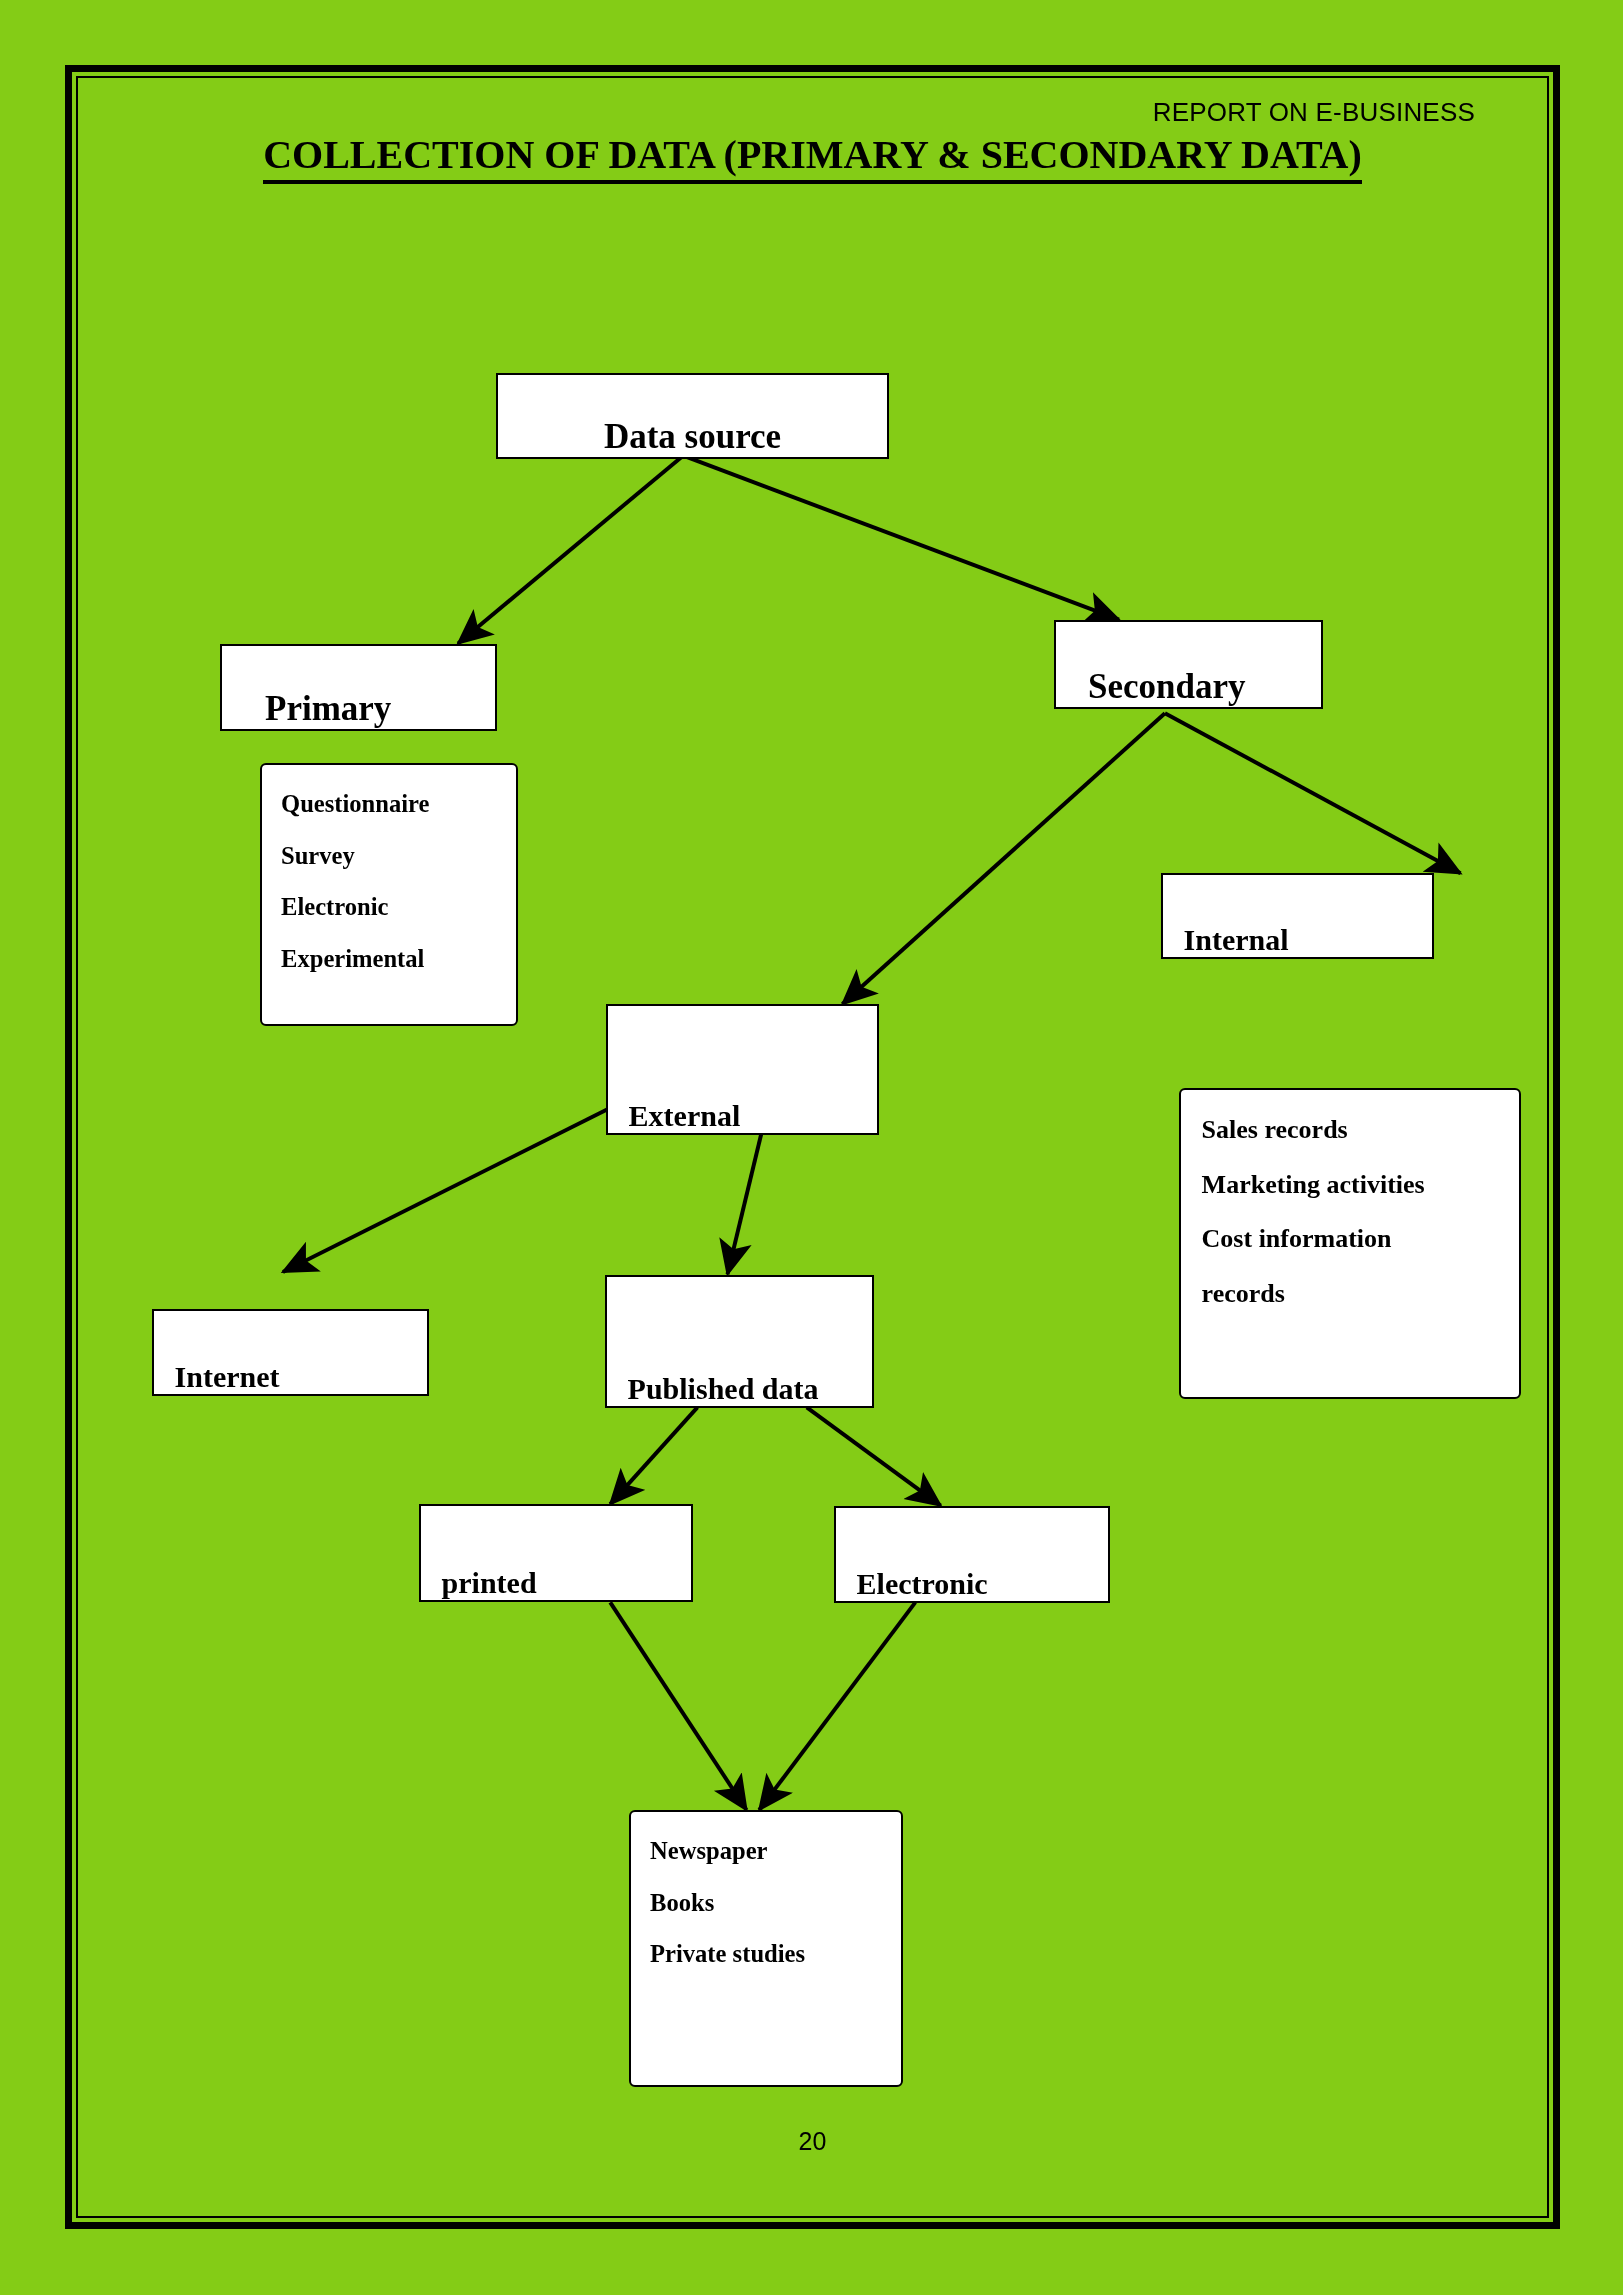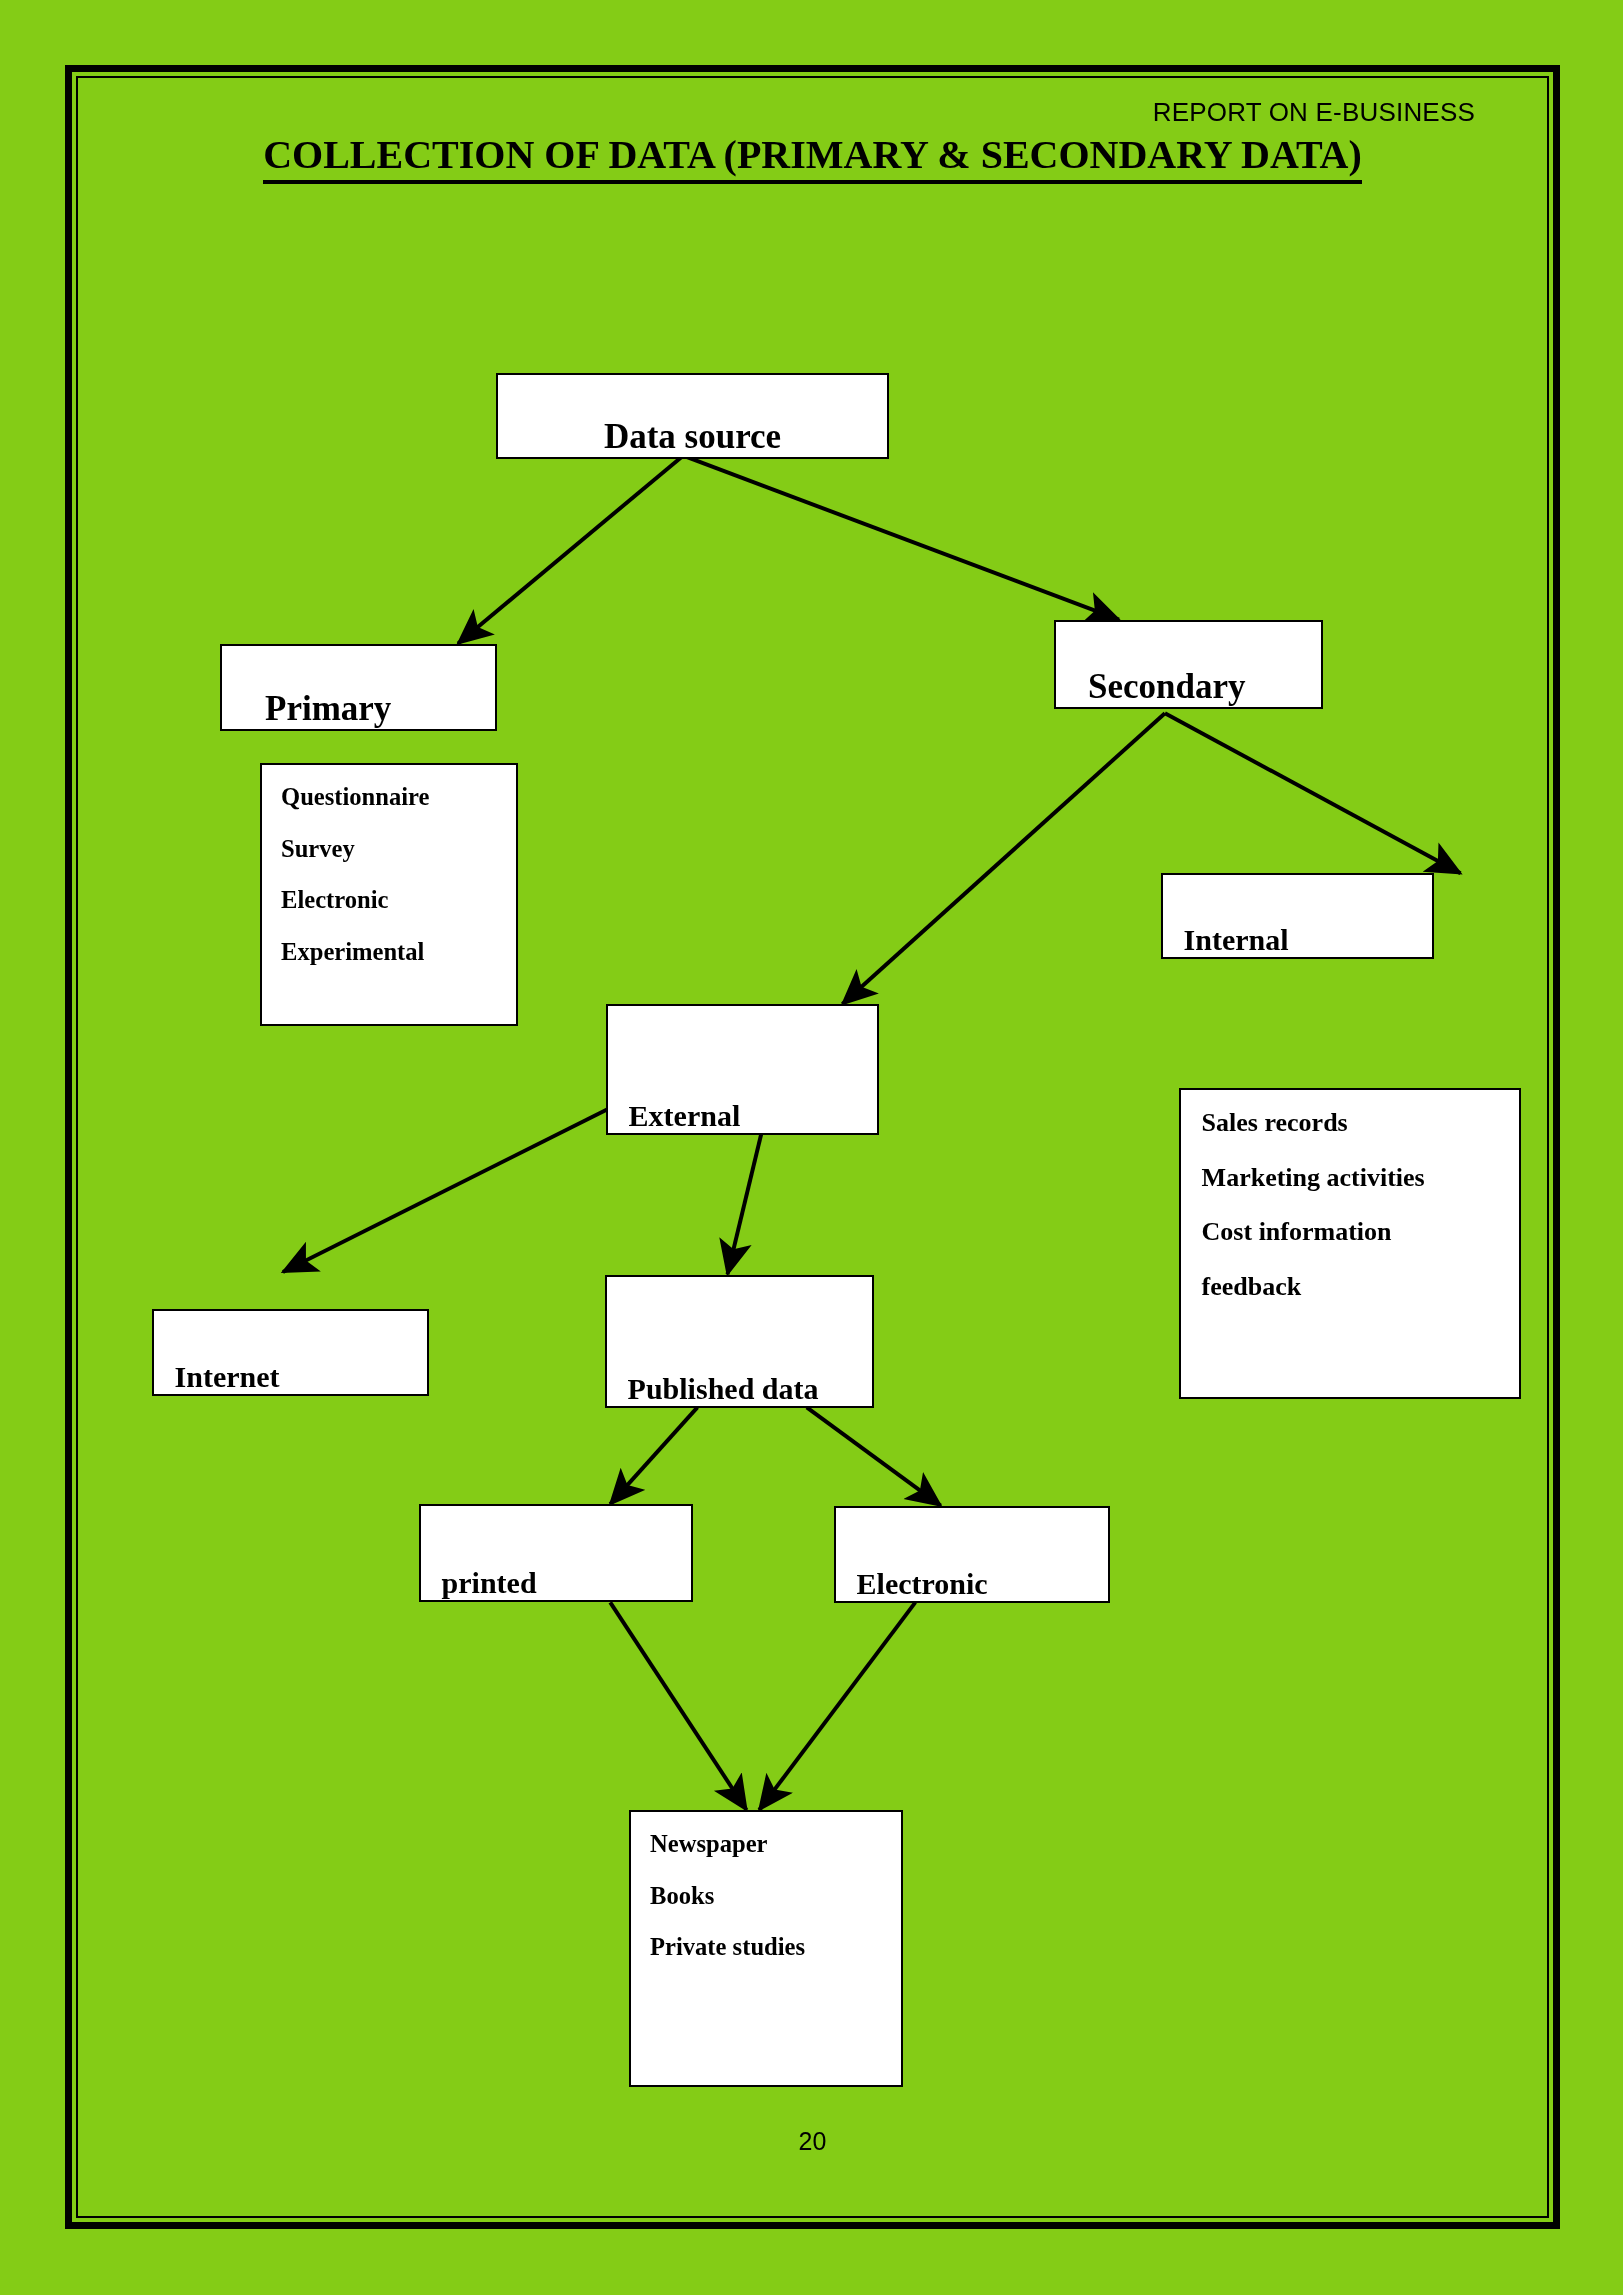--- a/index.html
+++ b/index.html
@@ -108,21 +108,22 @@
   
   .node-md .node-label {
     font-size: 30px;
     font-weight: bold;
     padding-left: 20.6px;
     margin-top: 16px;
   }
   
   .node-list {
     justify-content: flex-start;
-    padding-top: 20px;
+    padding-top: 27px;
+    border-radius: 6px;
   }
   .node-list .list-item {
     font-size: 24.6px;
     font-weight: bold;
     padding-left: 19px;
     line-height: 1.0;
     margin-bottom: 27px;
     white-space: nowrap;
   }
   .node-list.wide .list-item {
@@ -207,21 +208,21 @@
     </div>
 
     <div class="node node-md" style="left:1161px; top:873px; width:273px; height:86px;">
       <span class="node-label">Internal</span>
     </div>
 
     <div class="node node-list wide" style="left:1179px; top:1088px; width:342px; height:311px;">
       <span class="list-item">Sales records</span>
       <span class="list-item">Marketing activities</span>
       <span class="list-item">Cost information</span>
-      <span class="list-item">feedback</span>
+      <span class="list-item">records</span>
     </div>
 
     <div class="node node-md" style="left:606px; top:1004px; width:273px; height:131px;">
       <span class="node-label">External</span>
     </div>
 
     <div class="node node-md" style="left:152px; top:1309px; width:277px; height:87px;">
       <span class="node-label">Internet</span>
     </div>
 

